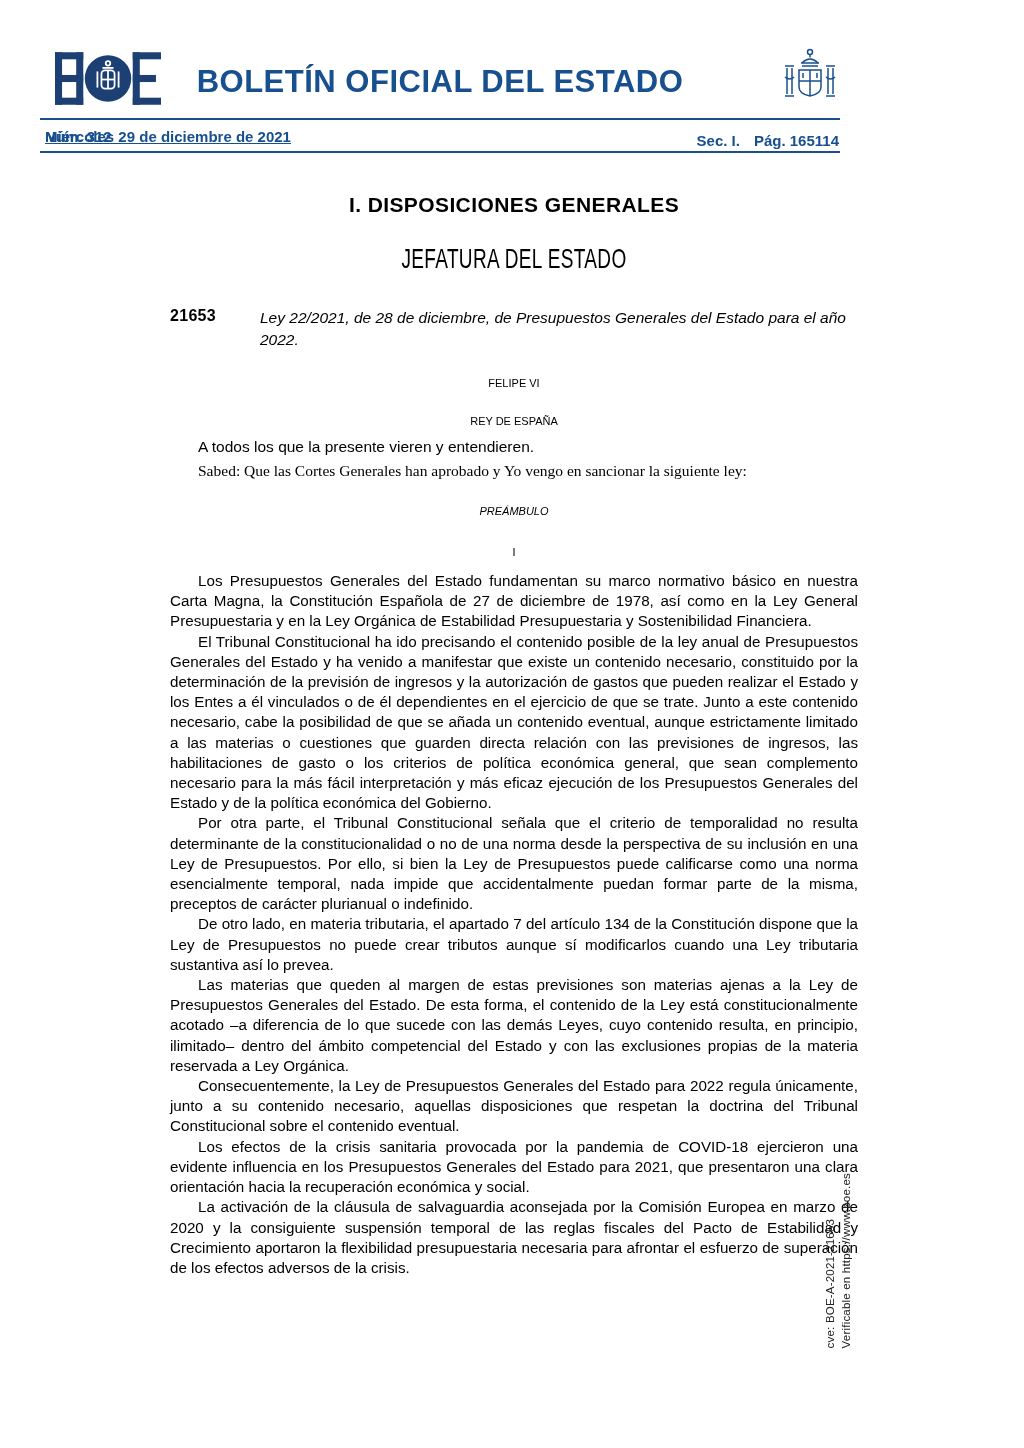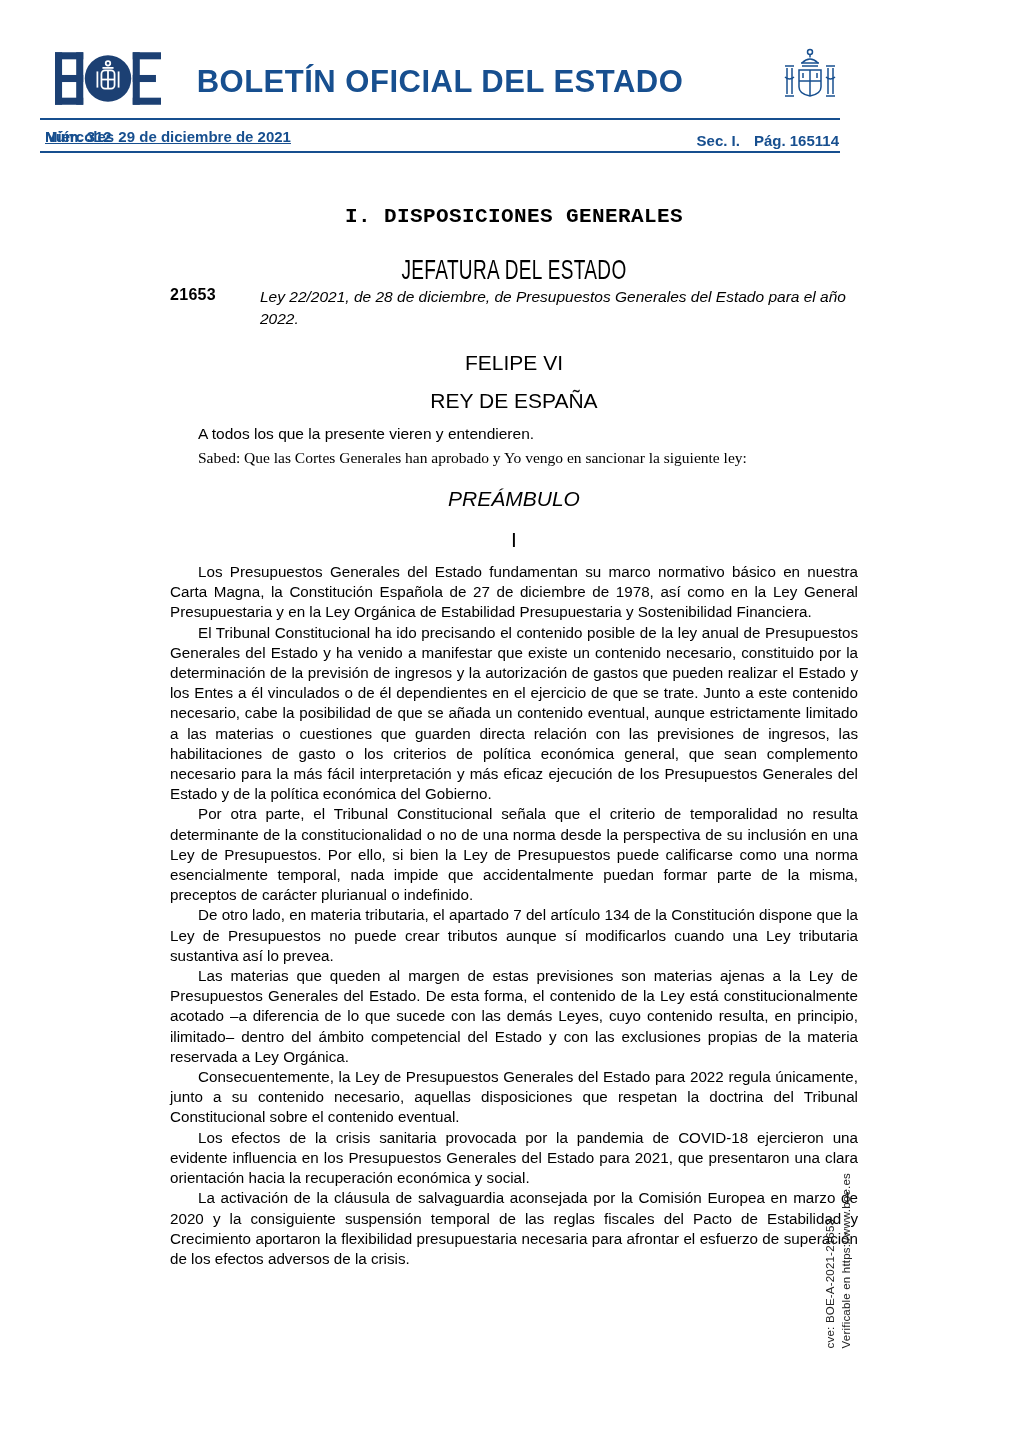--- a/index.html
+++ b/index.html
@@ -21,32 +21,32 @@
     position:absolute;left:45px;right:41px;top:128px;height:22px;
     font-size:15px;font-weight:bold;color:var(--brand-blue);
   }
   .meta-left{position:absolute;left:0;top:0;}
   .meta-center{position:absolute;left:0;right:12px;top:0;text-align:left;text-decoration:underline;}
   .meta-right{position:absolute;right:0;top:4px;text-align:center;}
   .meta-right .sec{margin-right:14px;}
   
   .doc{position:absolute;left:170px;top:190px;width:688px;}
   .section-heading{
-    margin:15px 0 0;font-size:21px;font-weight:bold;text-align:center;
-    letter-spacing:.4px;color:#000;font-family:Liberation Mono, monospace;
+    margin:3px 0 0;font-size:21px;font-weight:bold;text-align:center;
+    letter-spacing:.4px;color:#000;
   }
   .dept-heading{
     margin:26px 0 0;font-size:28px;font-weight:400;text-align:center;
     transform:scaleX(.68);transform-origin:center;white-space:nowrap;
     letter-spacing:.5px;
   }
-  .law-row{display:flex;}
+  .law-row{display:flex;margin-top:32px;}
   .law-num{flex:none;width:90px;font-size:16px;font-weight:bold;letter-spacing:.3px;}
   .law-title{flex:1;font-size:15.5px;font-style:italic;line-height:21.5px;}
-  .center-line{margin:12px;text-align:center;font-size:21px;line-height:21px;}
+  .center-line{margin:0;text-align:center;font-size:11px;line-height:21px;}
   .mt-felipe{margin-top:23px;}
   .mt-rey{margin-top:17px;}
   .mt-preambulo{margin-top:20px;font-style:italic;}
   .mt-secnum{margin-top:20px;}
   .lead{margin:0;font-size:15.5px;line-height:21px;text-indent:28px;}
   .mt-salutation{margin-top:4px;}
   .mt-proclamation{margin-top:3px;font-family:Liberation Serif, serif;}
   .paragraphs{margin-top:8px;}
   .para{
     margin:0;font-size:15.2px;line-height:20.2px;

